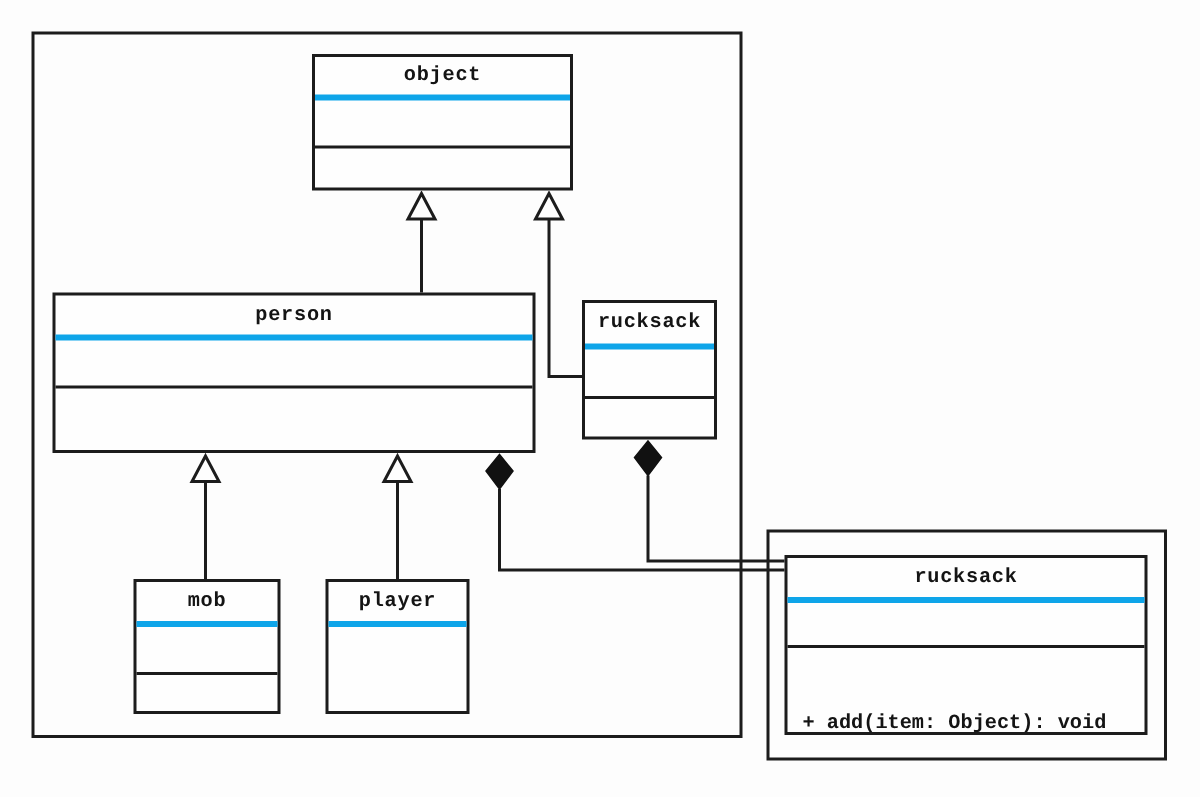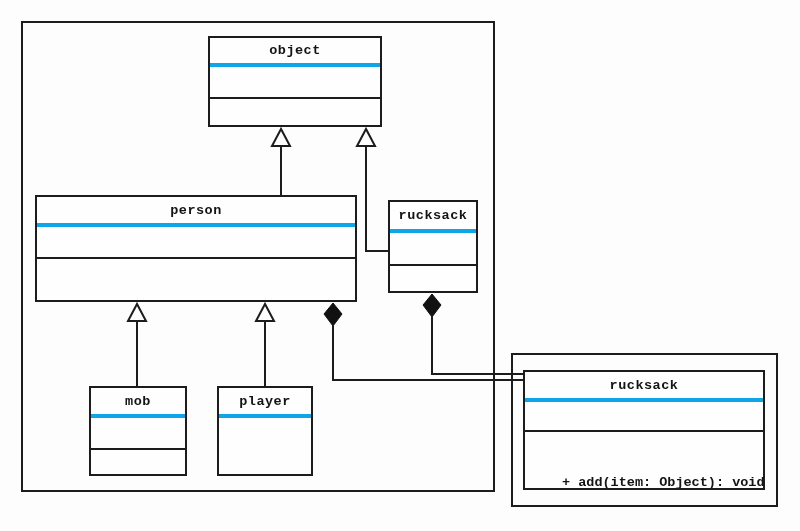--- a/index.html
+++ b/index.html
@@ -46,21 +46,21 @@
     flex: none;
     border-bottom: 2px solid #1c1c1c;
   }
   .uml-methods {
     flex: 1 1 auto;
     padding: 4px 4px 0 10px;
     white-space: pre;
     overflow: hidden;
   }
   .uml-methods .m { line-height: 19px; }
-  .uml-methods.tight .m { line-height: 18px; margin-left: 27px; }
+  .uml-methods.tight .m { line-height: 18px; }
 </style>
 </head>
 <body>
 
 <div class="canvas">
 
   <div class="frame" style="left:21px; top:21px; width:474px; height:471px;"></div>
   <div class="frame" style="left:511px; top:353px; width:267px; height:154px;"></div>
 
   <svg class="connectors" width="800" height="531" viewBox="0 0 800 531">

